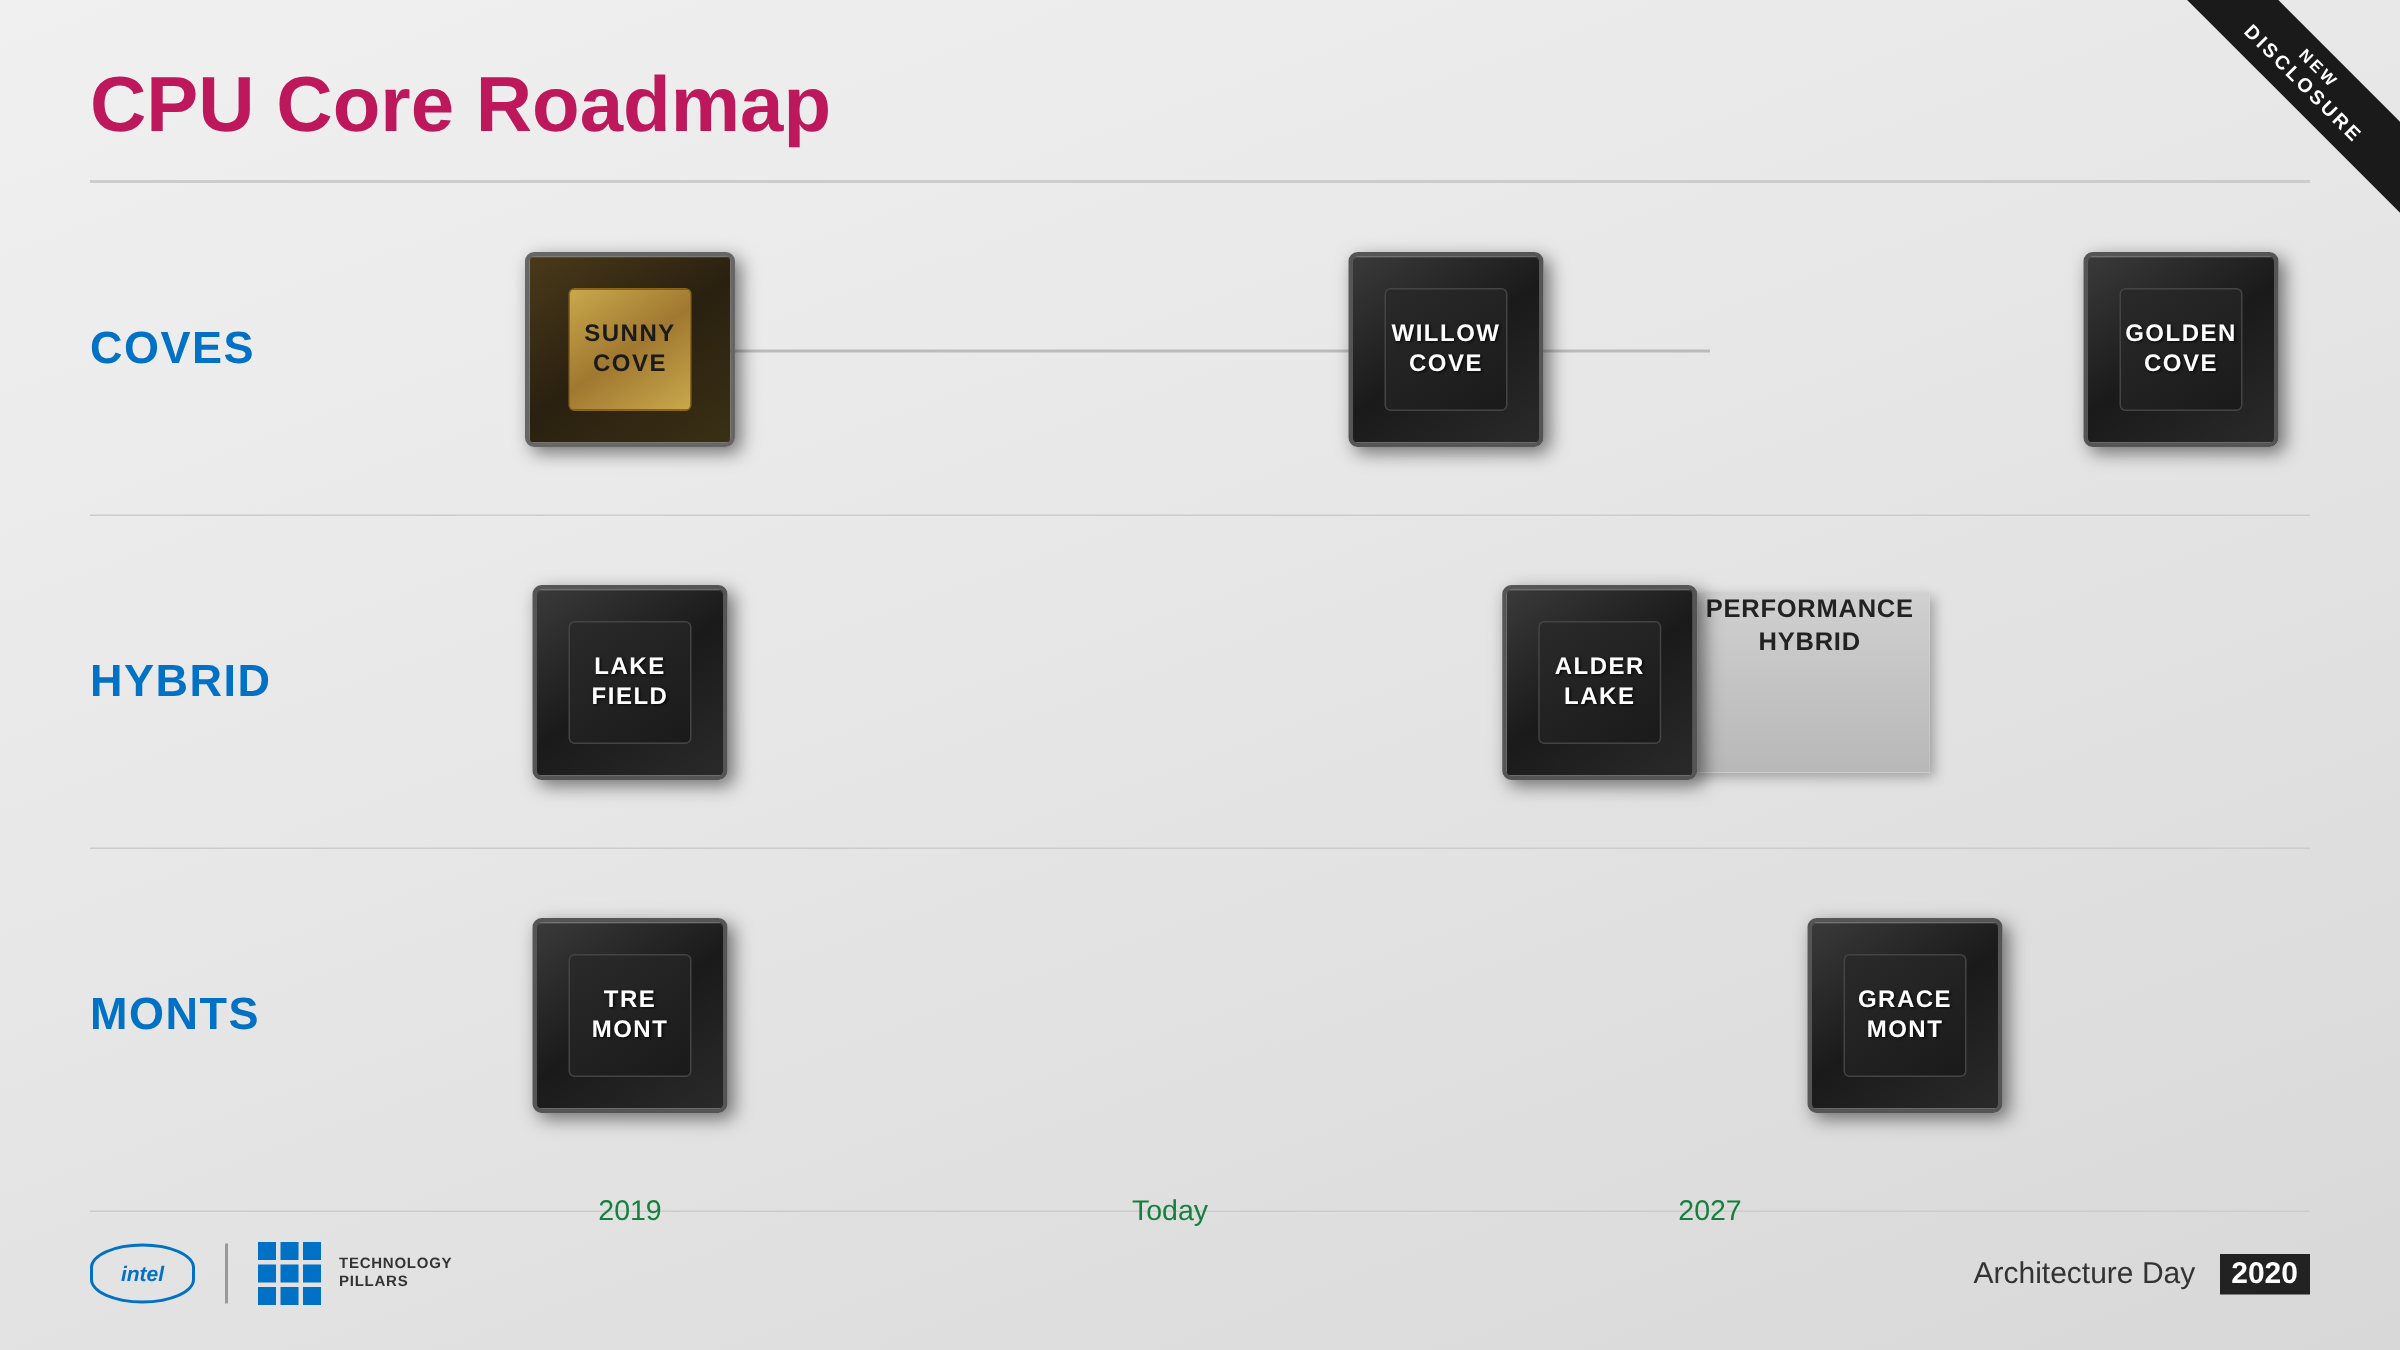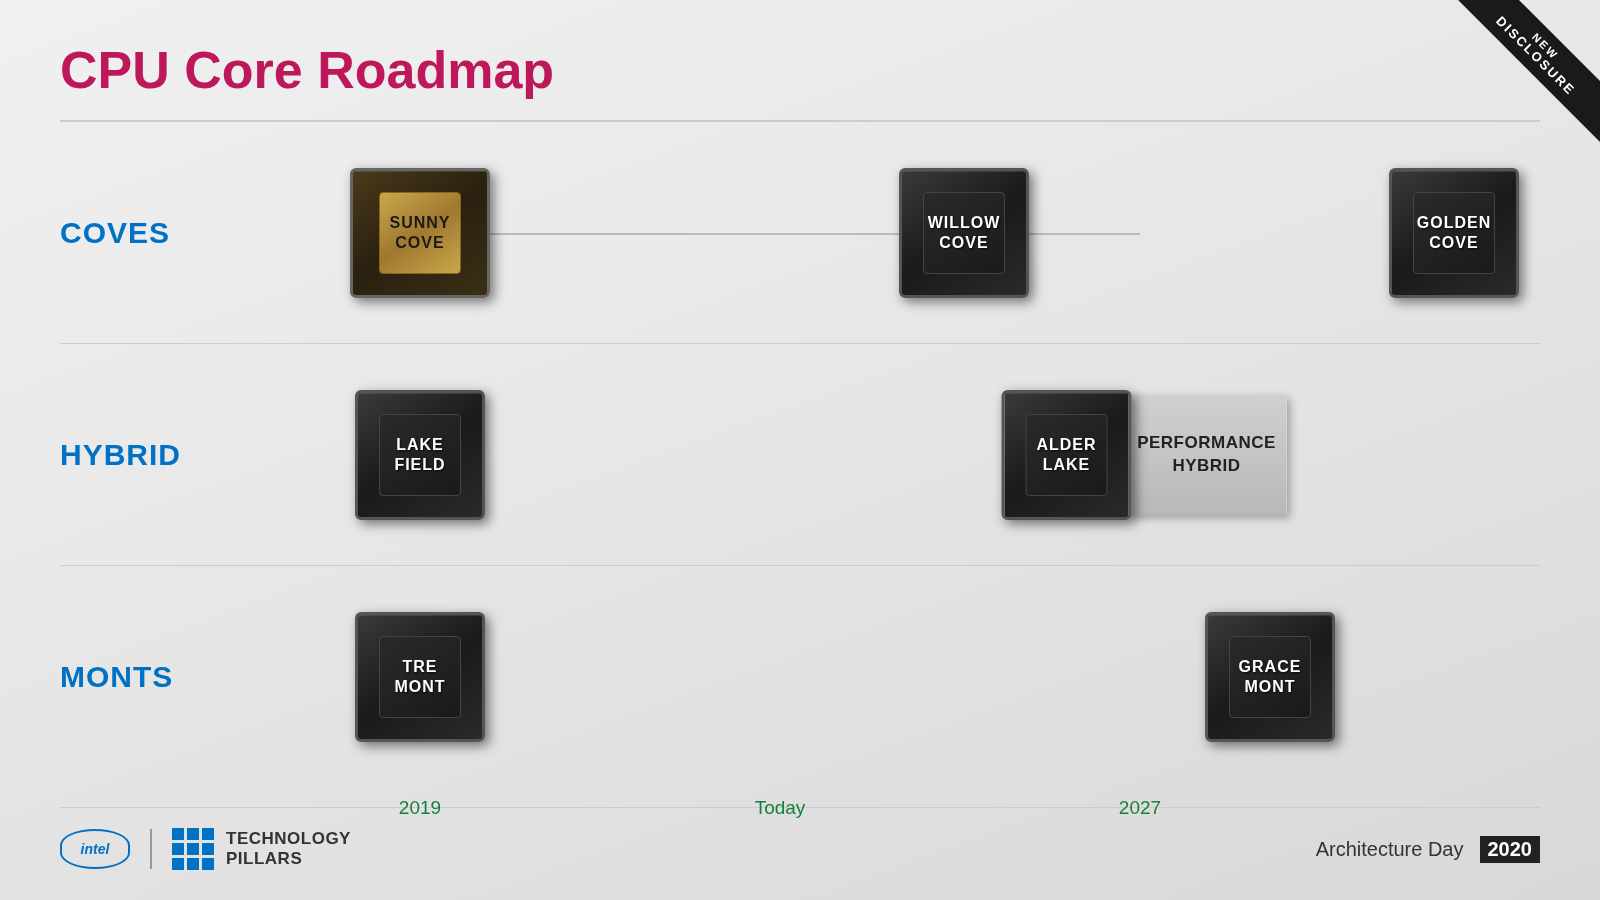--- a/index.html
+++ b/index.html
@@ -192,21 +192,21 @@
       height: 2px;
       background: #bbb;
     }
 
     
     .perf-hybrid-badge {
       width: 160px;
       height: 120px;
       background: linear-gradient(180deg, #d0d0d0, #b8b8b8);
       display: flex;
-      align-items: center;
+      align-items: flex-start;
       justify-content: center;
       text-align: center;
       margin-left: -5px;
       box-shadow: 3px 3px 8px rgba(0,0,0,0.3);
     }
 
     .perf-hybrid-text {
       font-size: 17px;
       font-weight: 900;
       color: #222;
@@ -292,21 +292,21 @@
       gap: 3px;
     }
 
     .pillar-dot {
       width: 12px;
       height: 12px;
       background: #0071c5;
     }
 
     .tech-pillars-text {
-      font-size: 17px;
+      font-size: 10px;
       font-weight: 900;
       color: #333;
       letter-spacing: 0.5px;
       line-height: 1.2;
       font-family: 'Arial Black', Arial, sans-serif;
     }
 
     .footer-right {
       font-size: 20px;
       color: #333;

